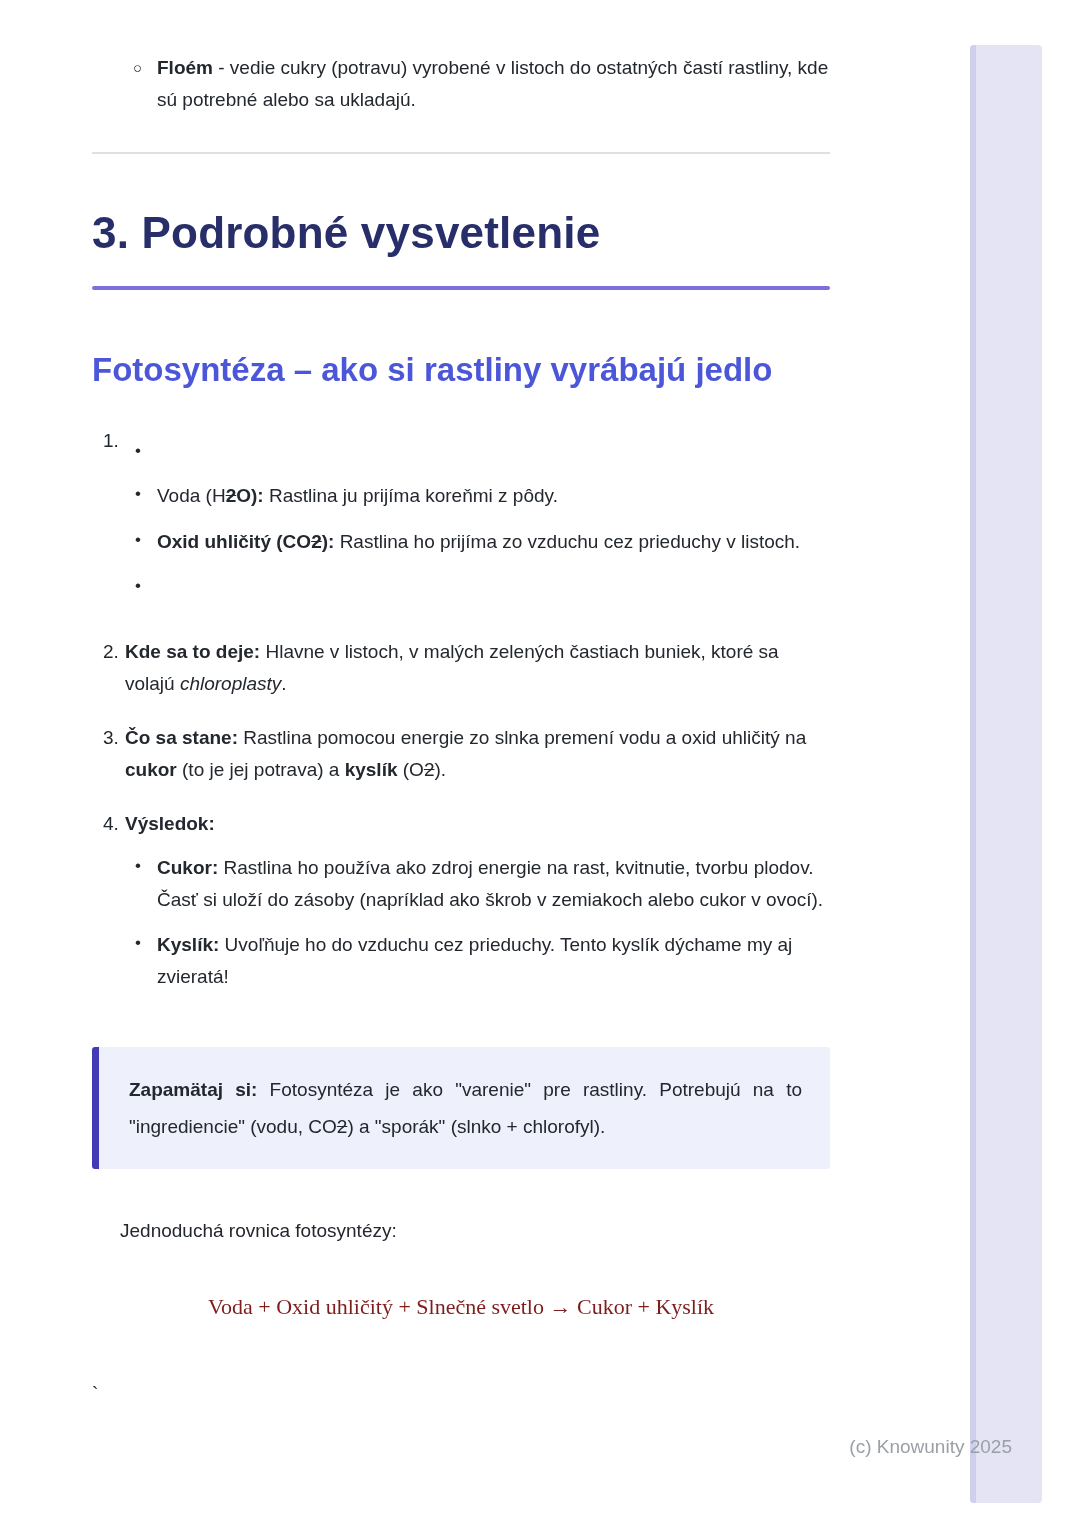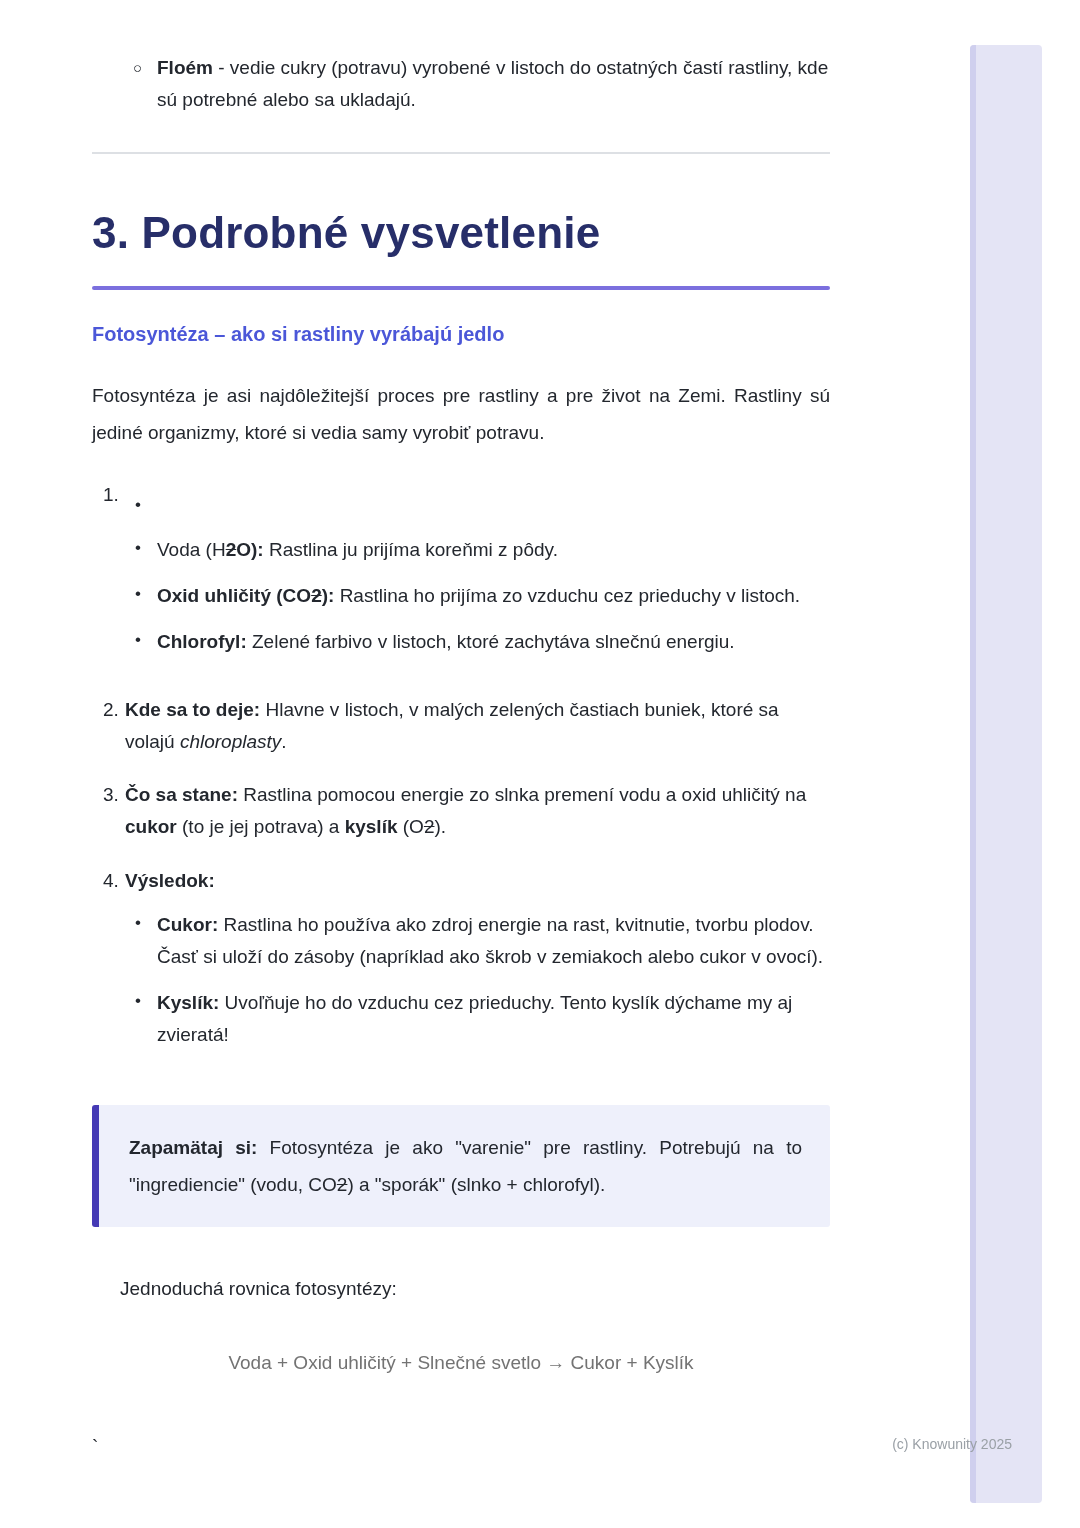--- a/index.html
+++ b/index.html
@@ -33,22 +33,22 @@
     letter-spacing:.2px;
   }
   .rule {
     margin-top:16px;
     height:4px;
     width:100%;
     background:var(--rule,#7b6fde);
     border-radius:2px;
   }
   h2 {
-    margin-top:28px;
-    font-size:20px;
+    margin-top:52px;
+    font-size:33px;
     font-weight:700;
     color:var(--subheading,#4b57d8);
   }
   .intro {
     margin-top:26px;
     text-align:justify;
     line-height:1.95;
   }
   
   .num-list { margin-top:28px; }
@@ -66,23 +66,23 @@
     border-radius:3px;
     padding:24px 28px 24px 30px;
     line-height:1.95;
     text-align:justify;
   }
   
   .eq-label { margin-top:46px;margin-left:28px; }
   .equation {
     margin-top:42px;
     text-align:center;
-    font-family:Liberation Sans, sans-serif;
-    font-size:19px;
-    color:#737373;
+    font-family:Liberation Serif, serif;
+    font-size:22px;
+    color:#7f1d1d;
   }
   .stray { margin-top:52px; font-size:19px; }
   
   .page-edge-strip {
     position:absolute;
     left:970px; top:45px;
     width:72px; height:1458px;
     background:var(--strip,#e4e4f5);
     border-radius:4px;
     z-index:0;
@@ -91,21 +91,21 @@
     position:absolute;
     left:0; top:0;
     width:6px; height:100%;
     background:var(--strip_edge,#cfcfee);
     border-radius:4px 0 0 4px;
   }
   .footer-credit {
     position:absolute;
     top:1436px;
     right:68px;
-    font-size:14px;
+    font-size:19px;
     color:var(--footer,#9aa0a6);
     z-index:2;
   }
 </style>
 </head>
 <body>
 
 <div class="page-edge-strip">
   <div class="edge-line"></div>
 </div>
@@ -117,42 +117,40 @@
     <p><span style="font-weight: 700;">Floém</span><span> - vedie cukry (potravu) vyrobené v listoch do ostatných častí rastliny, kde sú potrebné alebo sa ukladajú.</span></p>
   </div>
 
   <hr class="divider">
 
   <h1>3. Podrobné vysvetlenie</h1>
   <div class="rule"></div>
 
   <h2>Fotosyntéza – ako si rastliny vyrábajú jedlo</h2>
 
-  <p class="intro">Fotosyntéza je asi najdôležitejší proces pre rastliny a pre život na Zemi. Rastliny sú jediné organizmy, ktoré si vedia samy vyrobiť potravu.</p>
 
   <div class="num-list">
 
     <div class="num-item">
       <span class="num">1.</span>
       <div class="num-body">
         <div class="sub-bullets">
           <div class="sub">
             <span class="dot">•</span>
           </div>
           <div class="sub">
             <span class="dot">•</span>
             <p><span style="font-weight: 400;">Voda (H</span><span style="font-weight: 700; text-decoration: line-through;">2</span><span style="font-weight: 700;">O):</span><span> Rastlina ju prijíma koreňmi z pôdy.</span></p>
           </div>
           <div class="sub">
             <span class="dot">•</span>
             <p><span style="font-weight: 700;">Oxid uhličitý (CO</span><span style="font-weight: 700; text-decoration: line-through;">2</span><span style="font-weight: 700;">):</span><span> Rastlina ho prijíma zo vzduchu cez prieduchy v listoch.</span></p>
           </div>
           <div class="sub">
             <span class="dot">•</span>
-            <p><span style="font-weight: 700;">Chlorofyl:</span><span> Zelené farbivo v listoch, ktoré zachytáva slnečnú energiu.</span></p>
           </div>
         </div>
       </div>
     </div>
 
     <div class="num-item">
       <span class="num">2.</span>
       <div class="num-body">
         <p><span style="font-weight: 700;">Kde sa to deje:</span><span> Hlavne v listoch, v malých zelených častiach buniek, ktoré sa volajú </span><span style="font-style: italic;">chloroplasty</span><span>.</span></p>
       </div>

